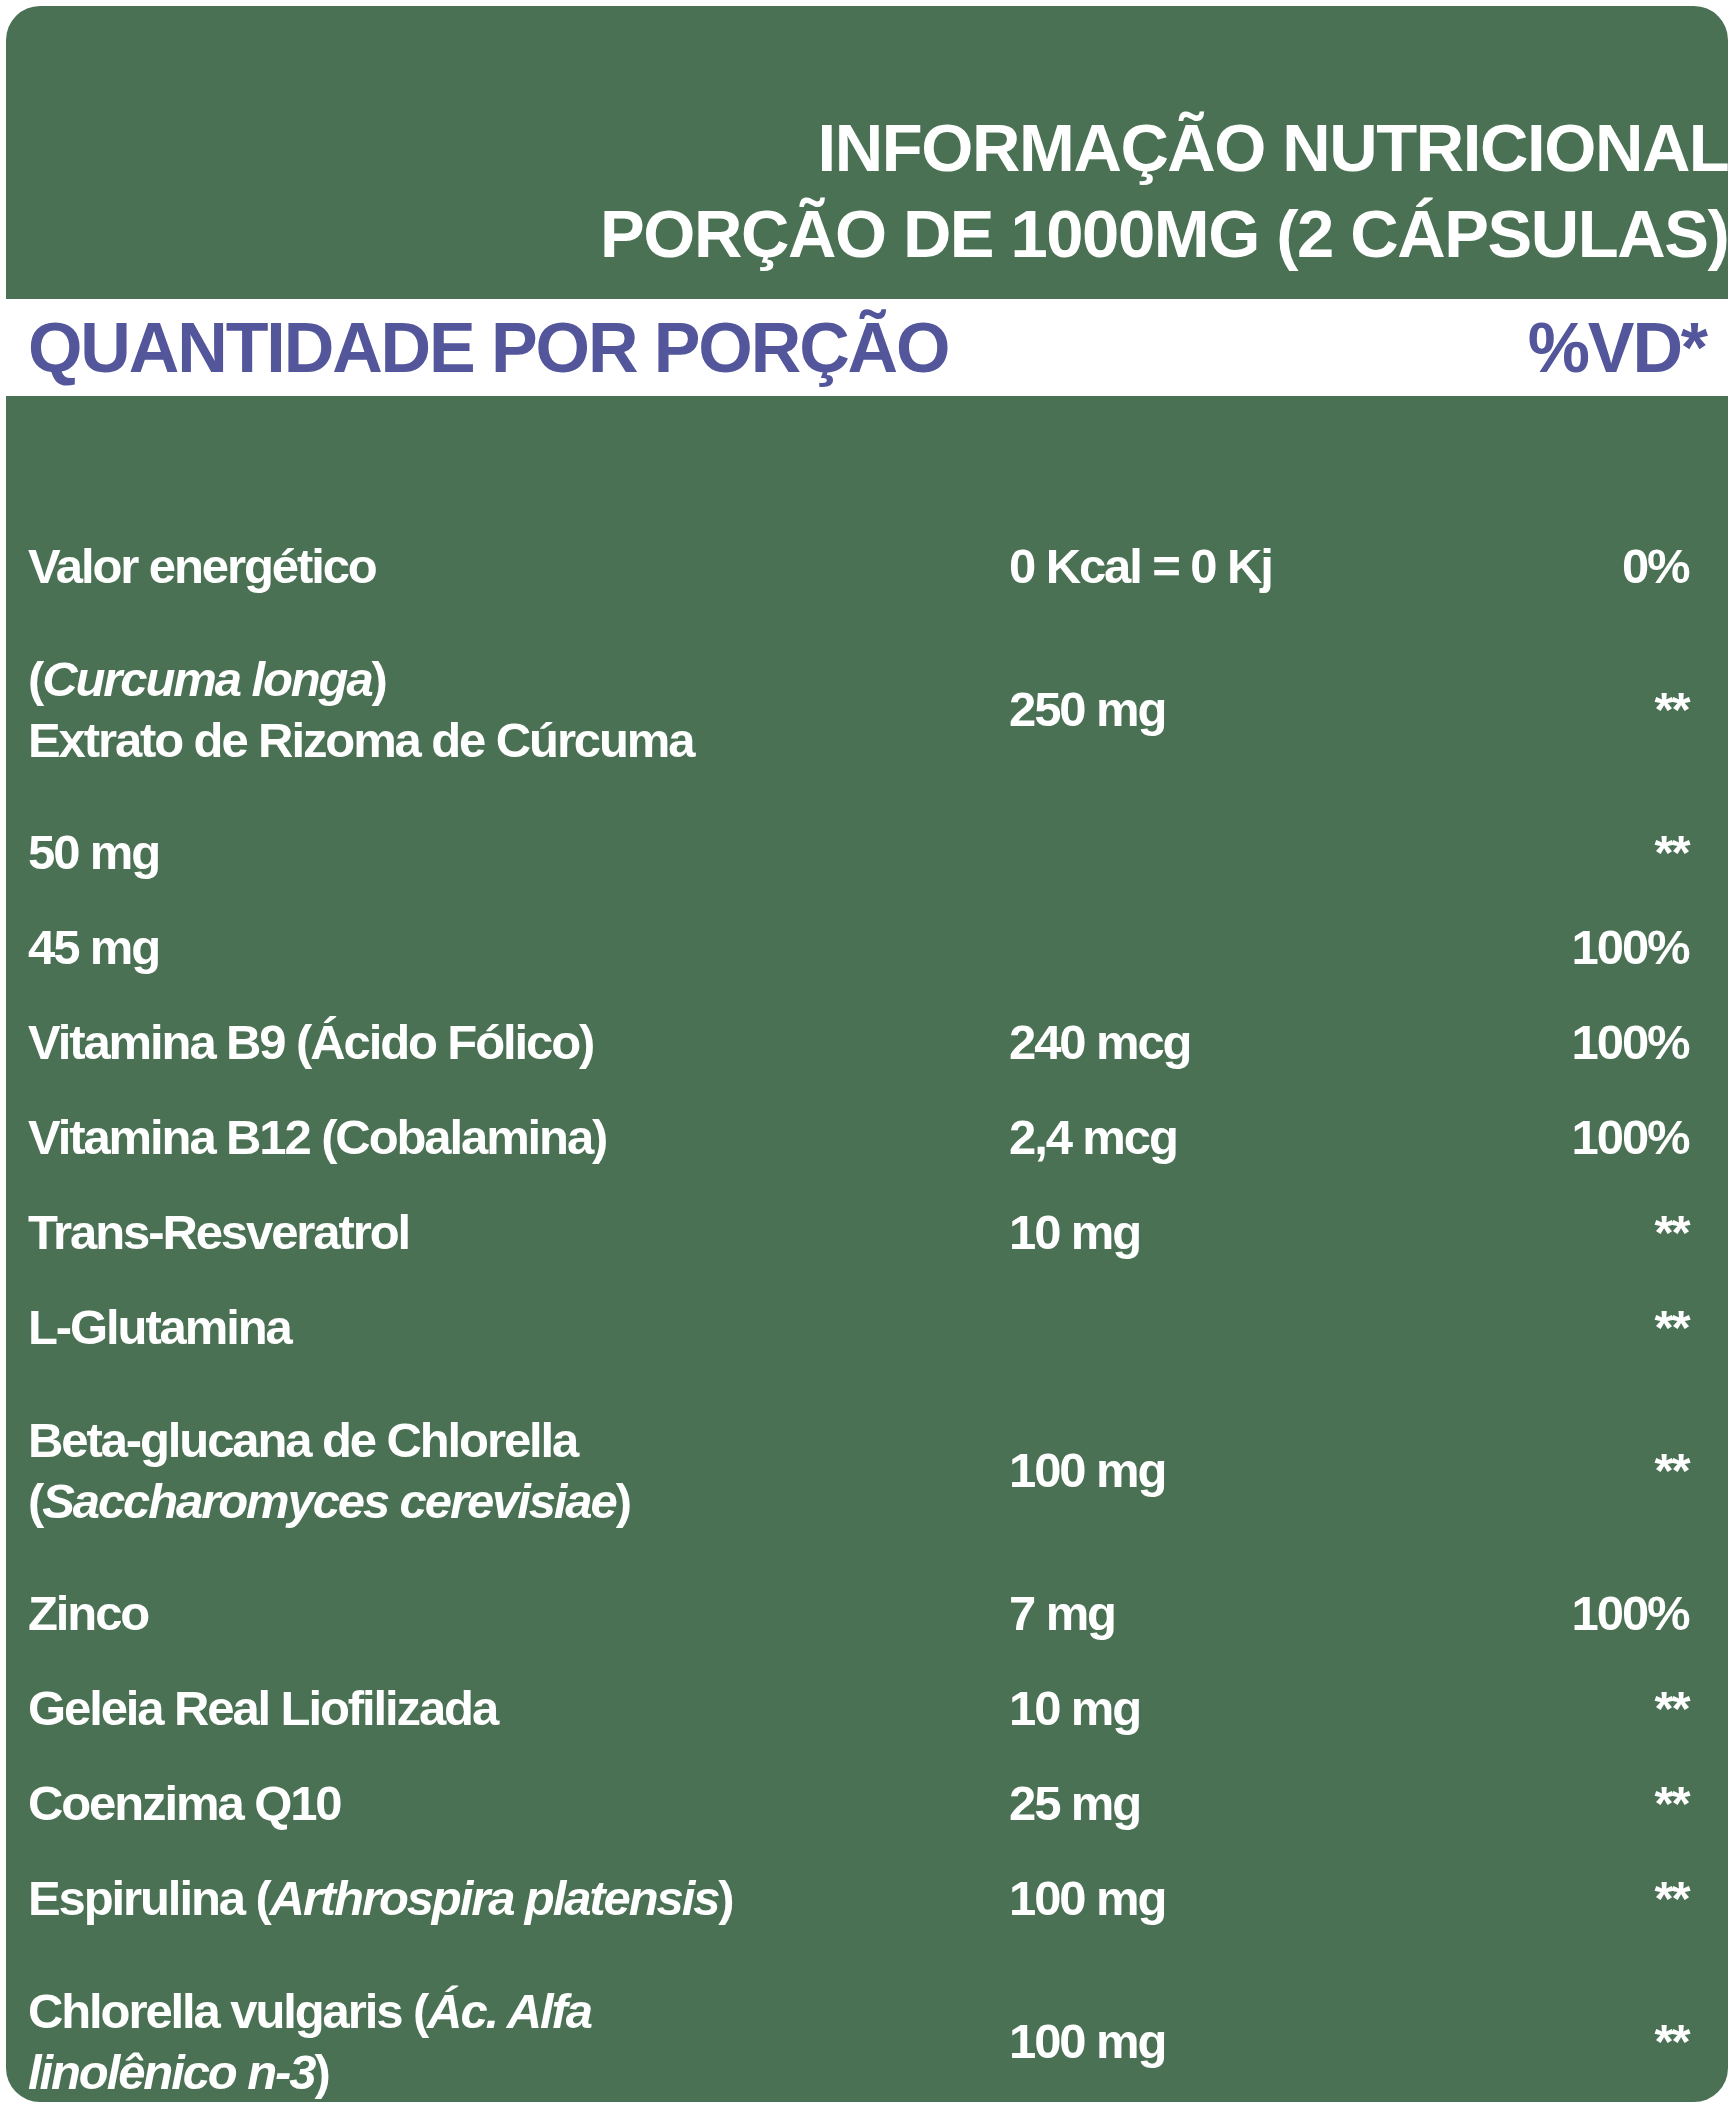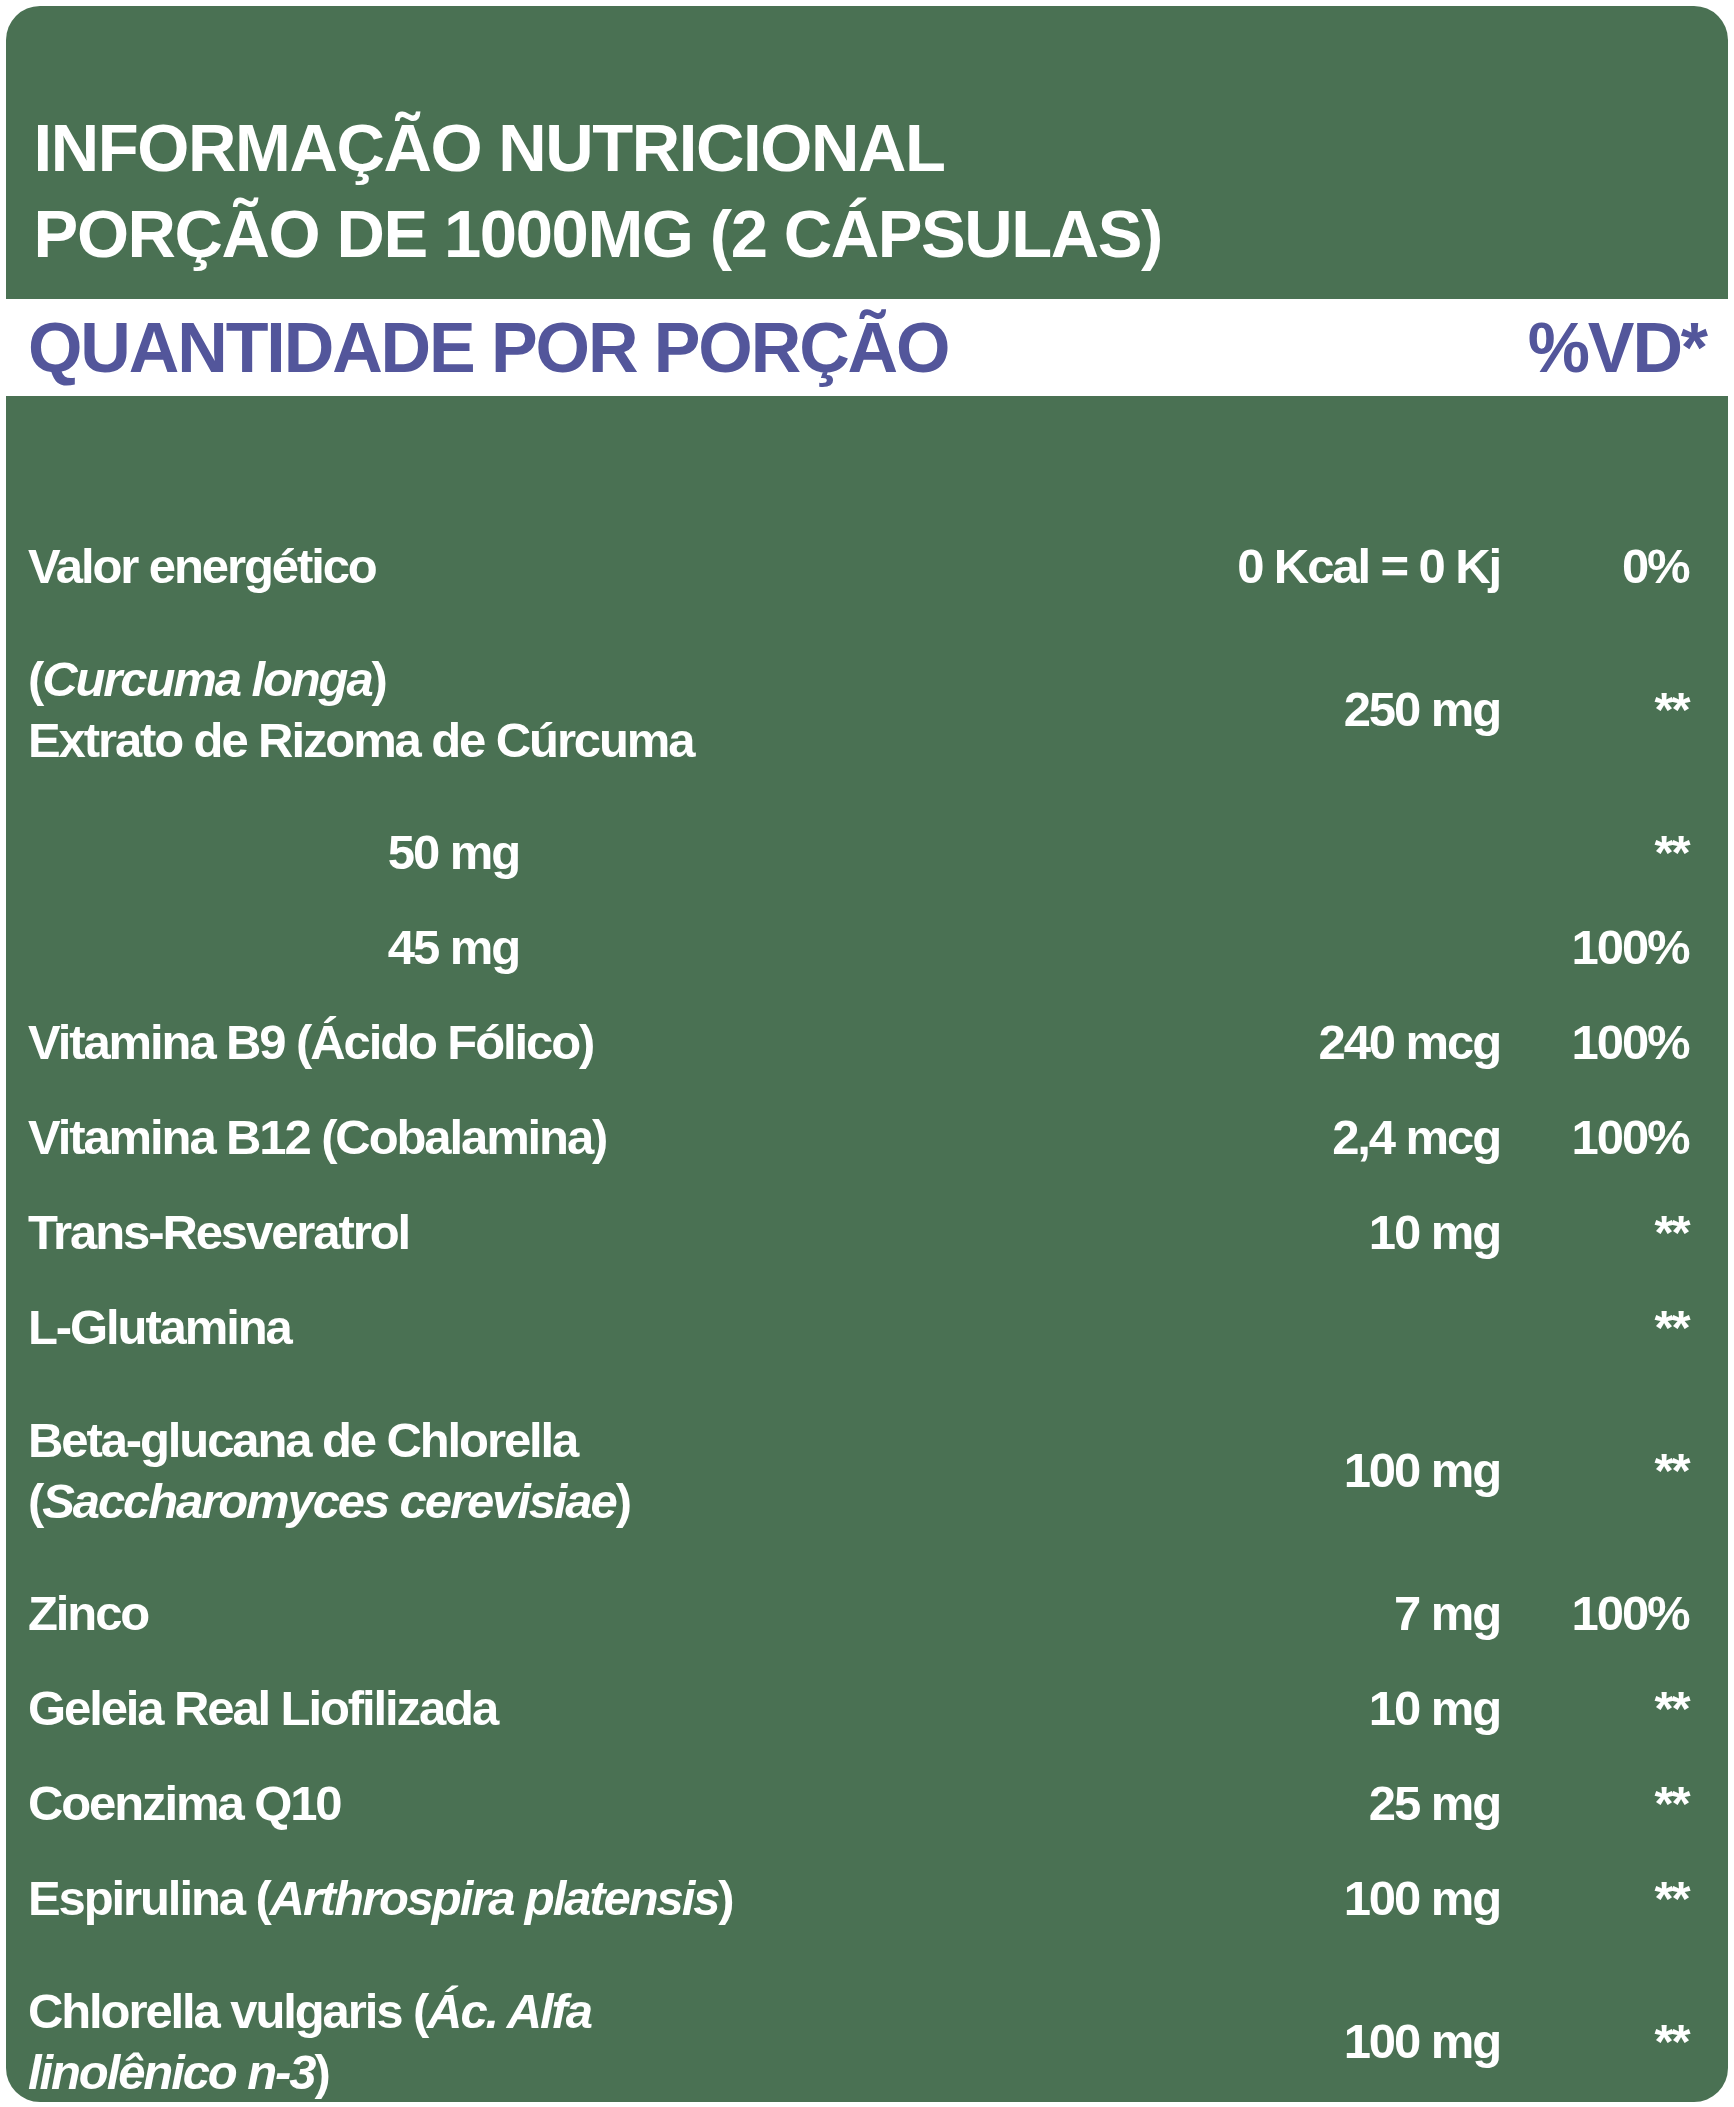--- a/index.html
+++ b/index.html
@@ -21,26 +21,25 @@
     left:5.6px;top:5.6px;right:5.6px;bottom:5.6px;
     background:var(--green);
     border-radius:34px;
     color:var(--on-green);
     font-weight:700;
   }
   
   .title-area{
     height:371px;
     display:flex;flex-direction:column;
-    align-items:flex-start;justify-content:center;
+    align-items:flex-end;justify-content:center;
     text-align:center;
     font-size:67px;
     line-height:1.28;
     letter-spacing:-1.4px;
-    padding-left:28px;
   }
   
   .band-spacer{height:97px;}
   
   .band{
     position:absolute;
     left:0;right:0;top:299px;height:97px;
     background:var(--bg);
     color:var(--purple);
     display:flex;align-items:center;justify-content:space-between;
@@ -61,21 +60,21 @@
     letter-spacing:-2.1px;
     line-height:1.25;
   }
   .row.double{height:191px;}
   .cell-name{
     width:981px;
     white-space:nowrap;
   }
   .cell-amount{
     width:491px;
-    text-align:right;
+    text-align:left;
     white-space:nowrap;
   }
   .cell-vd{
     flex:1;
     text-align:right;
     padding-right:17.5px;
     white-space:nowrap;
   }
   .cell-name .it{font-style:italic;}
 </style>

